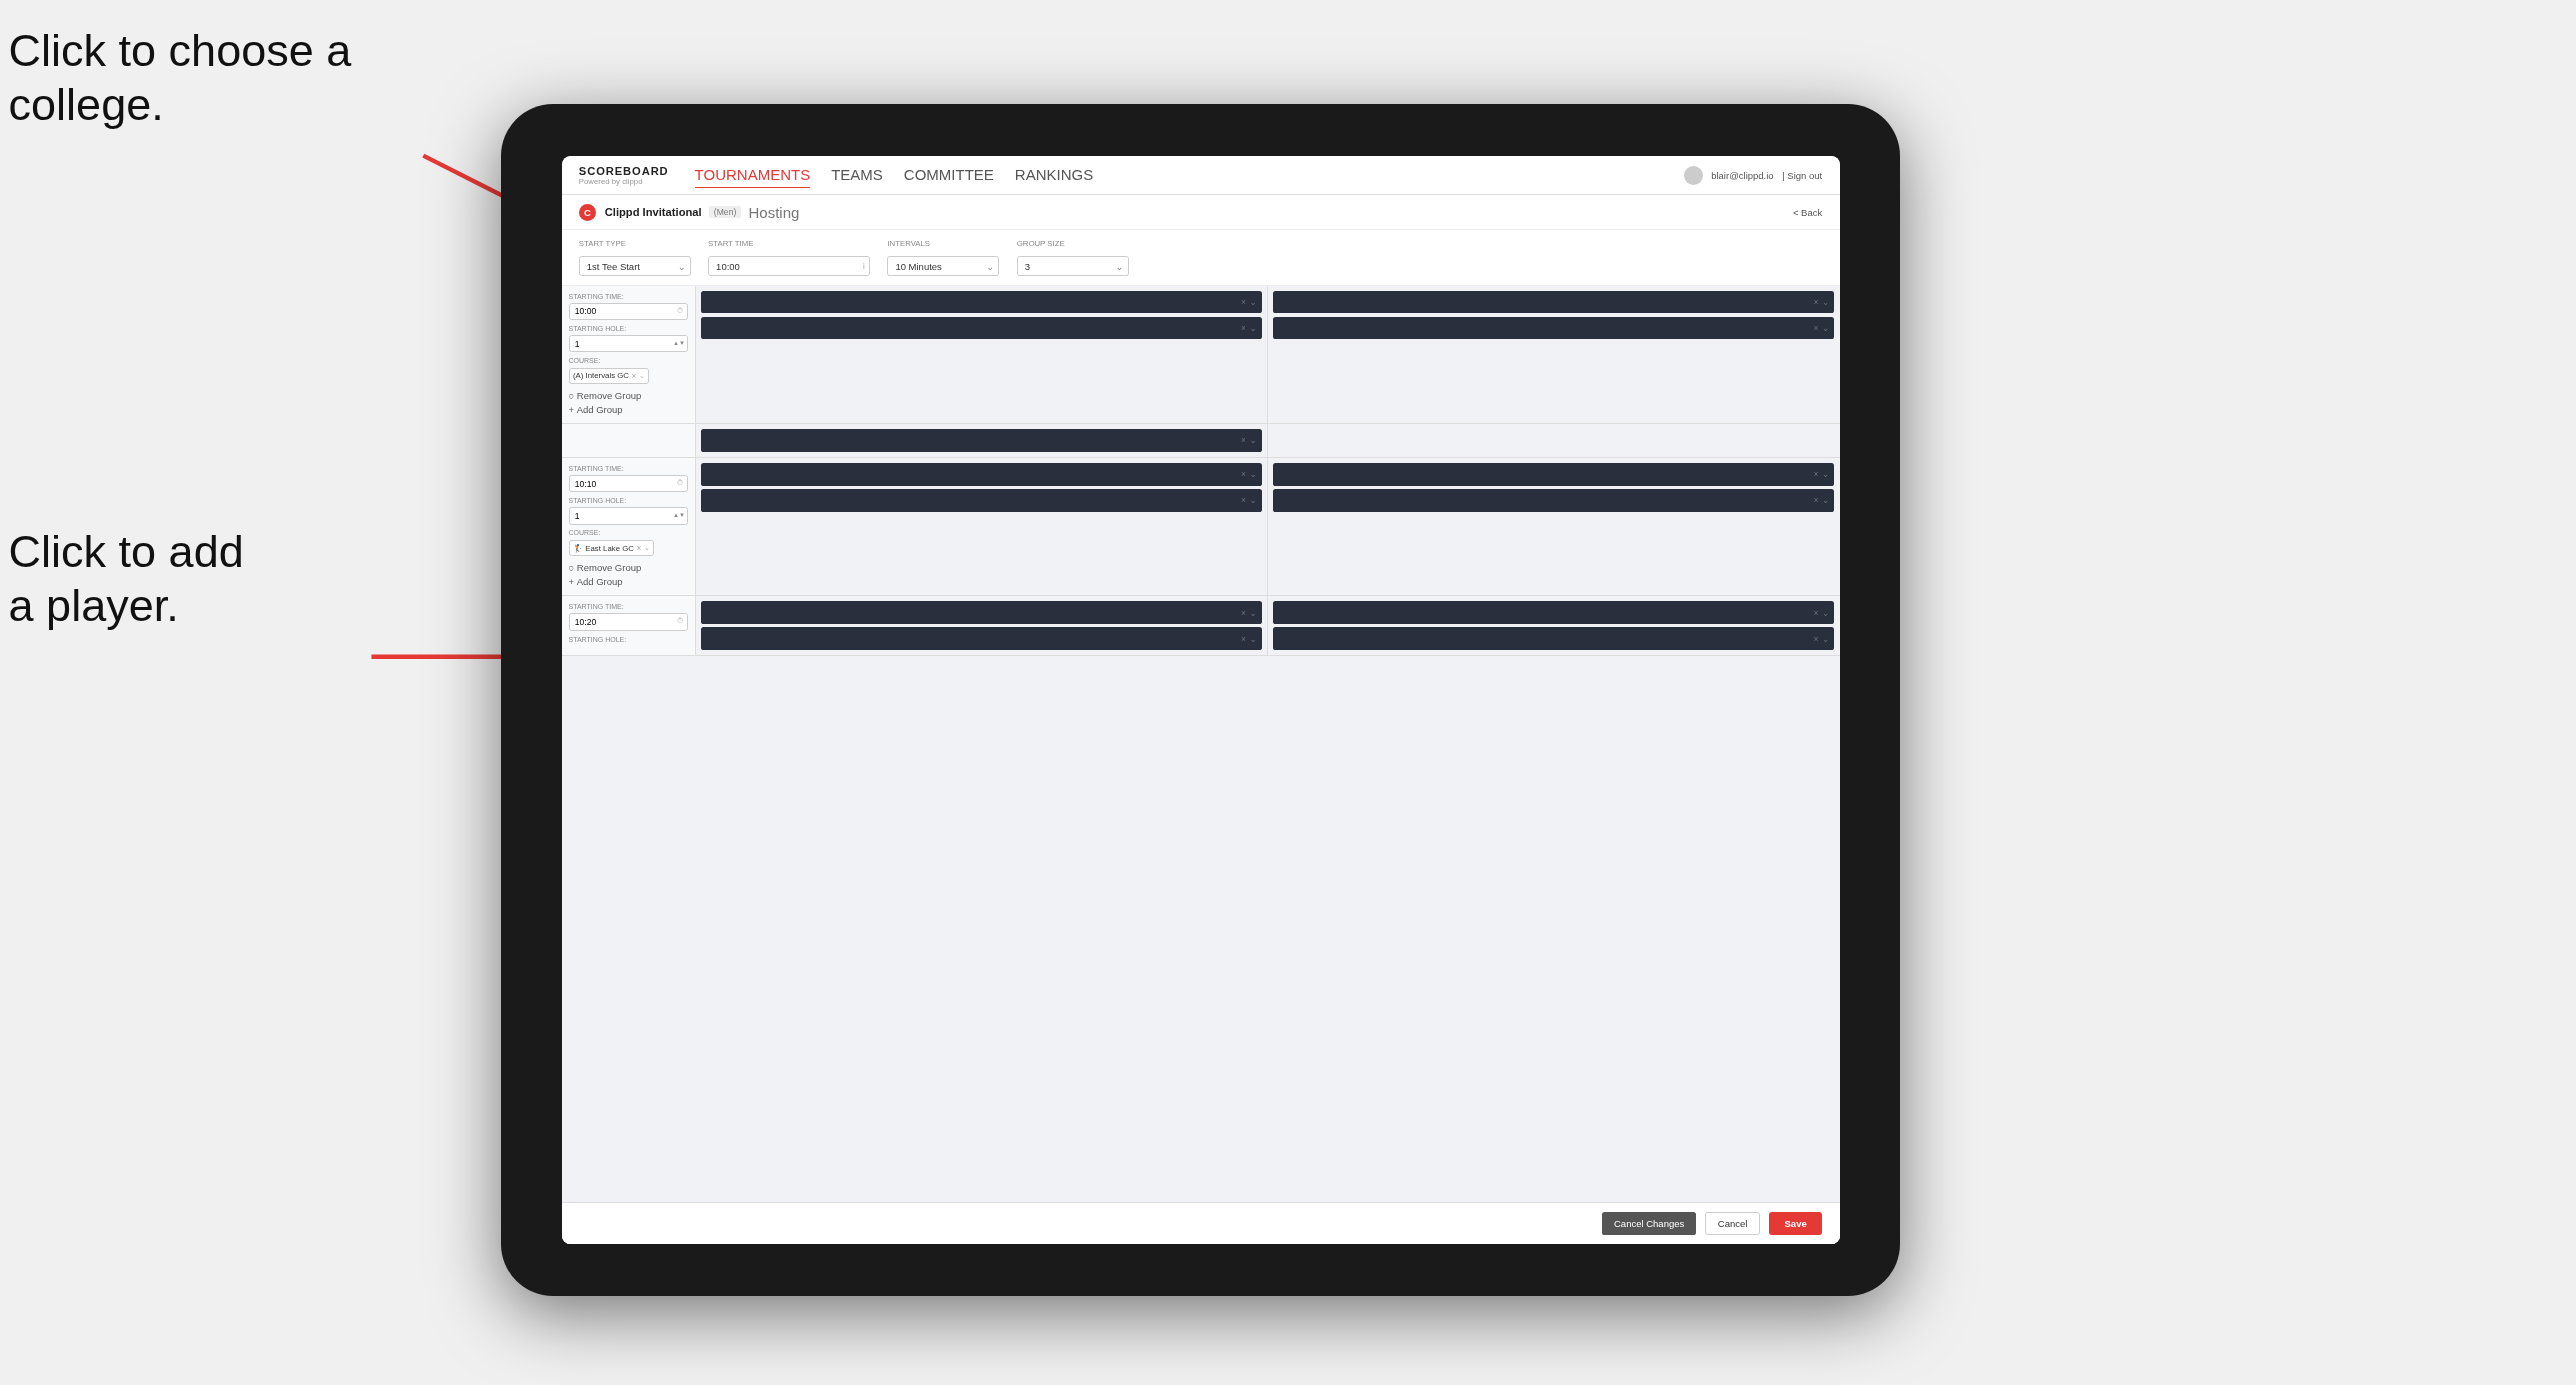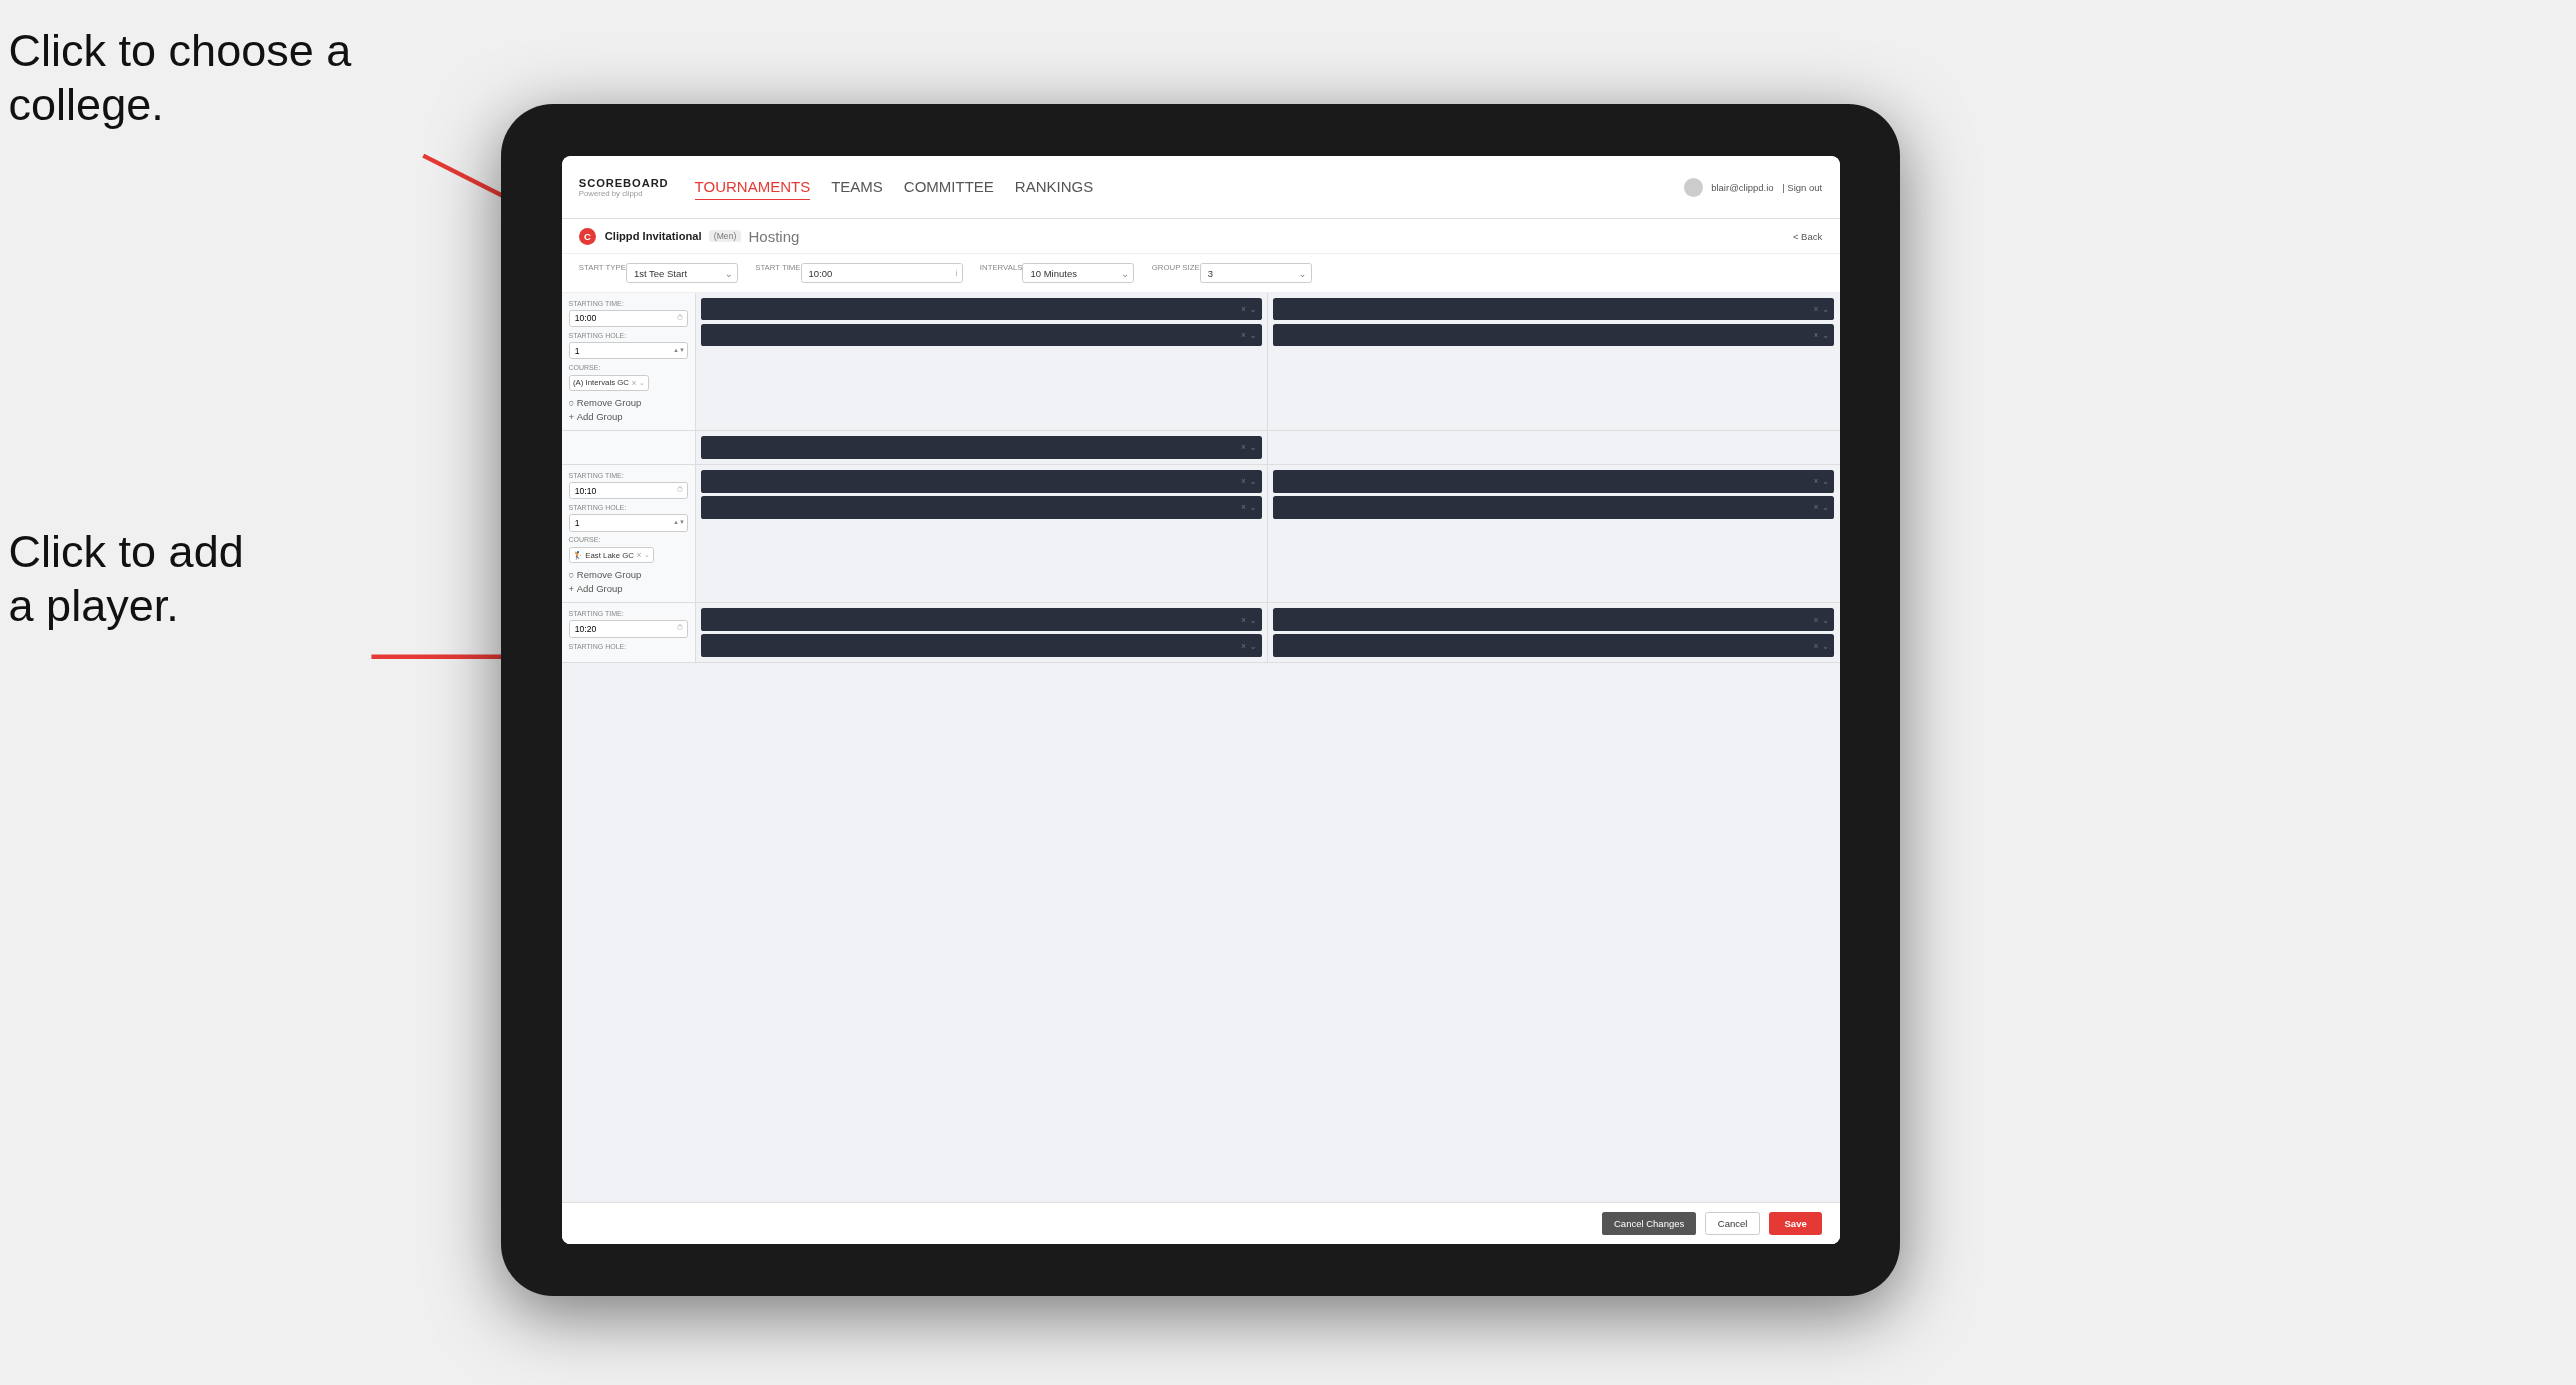--- a/index.html
+++ b/index.html
@@ -47,21 +47,21 @@
       flex-direction: column;
     }
 
     
     .nav-bar {
       background: #fff;
       border-bottom: 0.9px solid #ddd;
       display: flex;
       align-items: center;
       padding: 0 17.3px;
-      height: 63px;
+      height: 39px;
       flex-shrink: 0;
     }
     .brand {
       font-size: 11.2px;
       font-weight: 900;
       color: #222;
       letter-spacing: 0.9px;
       margin-right: 26px;
     }
     .brand-sub {
@@ -150,22 +150,22 @@
     .settings-row {
       display: flex;
       padding: 8.6px 17.3px;
       gap: 17.3px;
       border-bottom: 0.9px solid #eee;
       flex-shrink: 0;
       background: #fff;
     }
     .setting-group {
       display: flex;
-      flex-direction: row;
-      gap: 0;
+      flex-direction: column;
+      gap: 8px;
     }
     .setting-label {
       font-size: 7.8px;
       color: #888;
       text-transform: uppercase;
     }
     .setting-select {
       background: #fff;
       border: 0.9px solid #ccc;
       border-radius: 2.6px;

